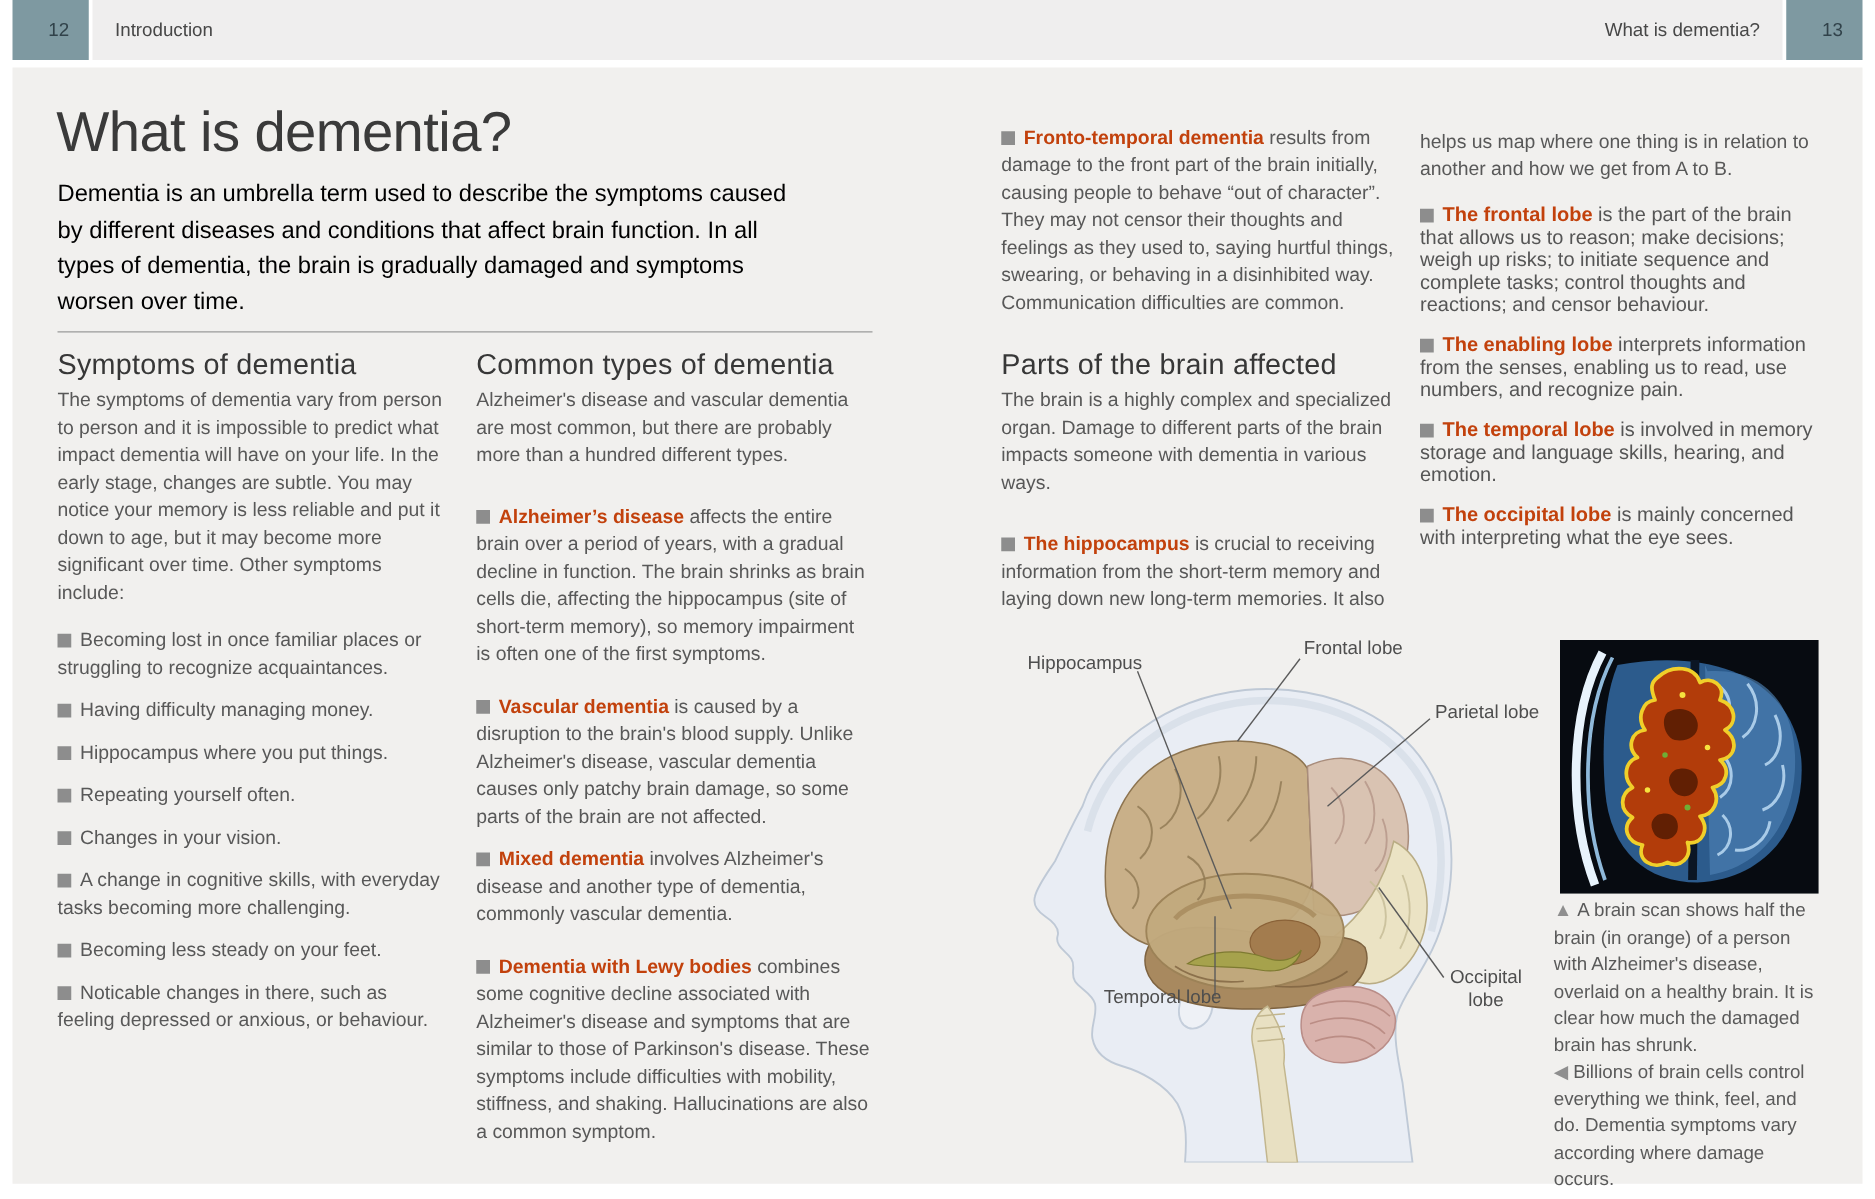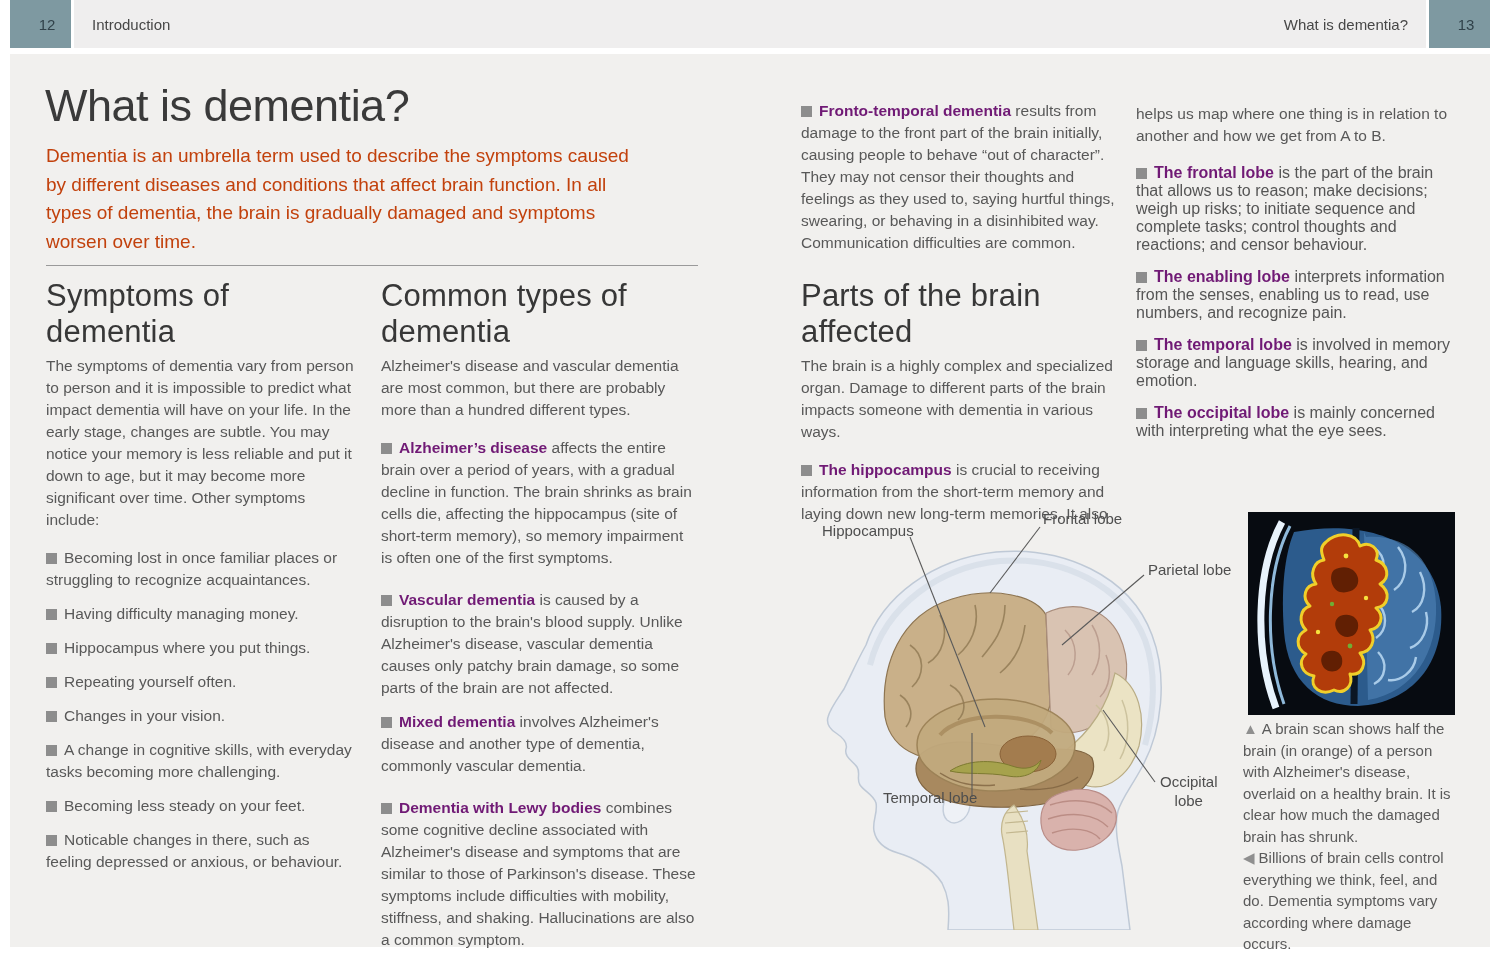--- a/index.html
+++ b/index.html
@@ -8,30 +8,30 @@
   
   .hdr{position:absolute;top:0;left:10px;right:10px;height:48px;display:flex;}
   .hdr-num{width:48px;background:#7e99a1;color:#31424a;font-size:15px;
            display:flex;align-items:center;justify-content:center;padding-left:13px;}
   .hdr-bar{flex:1;background:#efeeee;margin:0 3px;display:flex;align-items:center;
            justify-content:space-between;font-size:15px;color:#474747;padding:0 18px;gap:20px;}
   
   .content{position:absolute;top:54px;left:10px;right:10px;bottom:12px;background:#f1f0ee;}
   .abs{position:absolute;}
   h1{margin:0;font-size:45px;font-weight:400;color:#3a3a3a;letter-spacing:-0.5px;}
-  .intro{font-size:19px;line-height:28.5px;color:#c2410c;}
+  .intro{font-size:19px;line-height:28.5px;color:#000000;}
   .rule{position:absolute;height:1px;background:#9a9a9a;}
-  .h2{font-size:31px;font-weight:400;color:#373737;margin:0 0 5px 0;letter-spacing:0.2px;}
+  .h2{font-size:23px;font-weight:400;color:#373737;margin:0 0 5px 0;letter-spacing:0.2px;}
   .body, .b{font-size:15.5px;line-height:22px;color:#585858;margin:0;}
   .b{margin:0 0 12px 0;}
   .b4{margin:0 0 13px 0;}
-  .gap-top{margin-top:16px;}
+  .gap-top{margin-top:27px;}
   .sq{display:inline-block;width:11px;height:11px;background:#8d8d8d;margin-right:7px;
       position:relative;top:1px;}
-  .lead{font-weight:bold;color:#701a75;}
+  .lead{font-weight:bold;color:#c2410c;}
   .mb16{margin-bottom:16px;}
   ul.plain{list-style:none;margin:0;padding:0;}
   
   .dlabel{position:absolute;font-size:15px;color:#4e4e4e;line-height:19px;}
   
   .cap{position:absolute;width:218px;font-size:15px;line-height:21.5px;color:#5a5a5a;}
   .cap .arrow{color:#8f8f8f;margin-right:4px;}
 </style>
 </head>
 <body>

